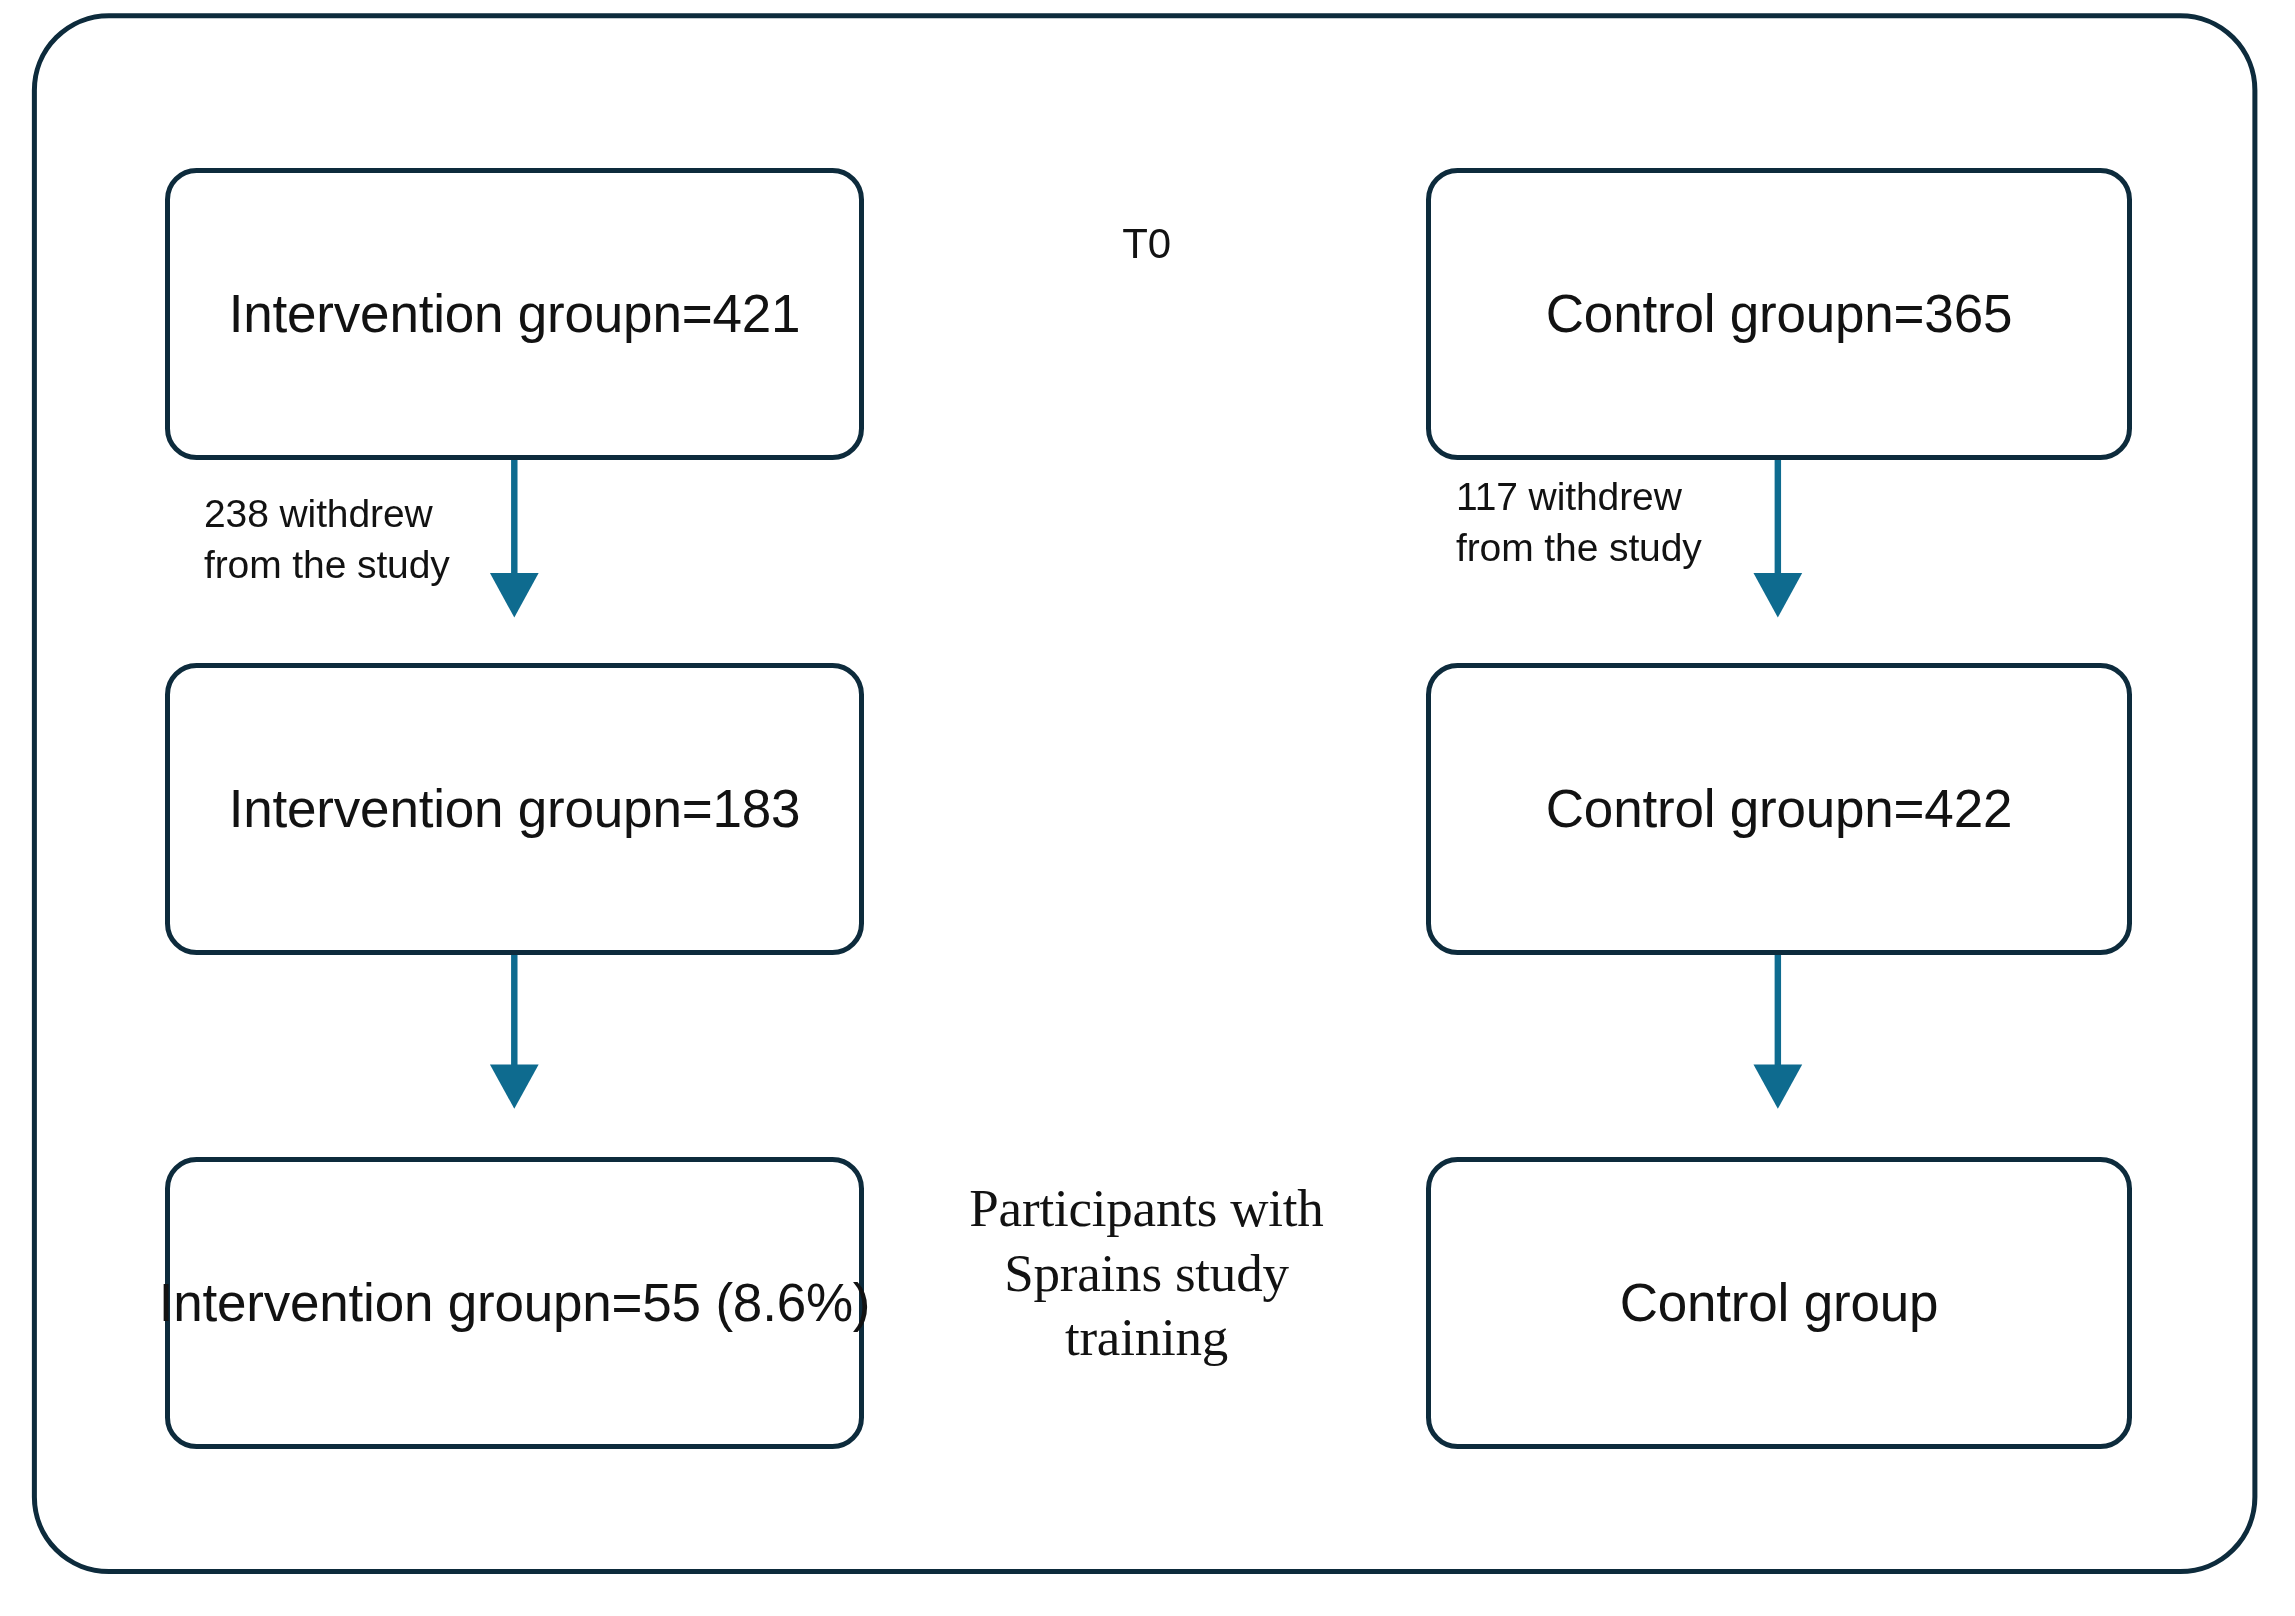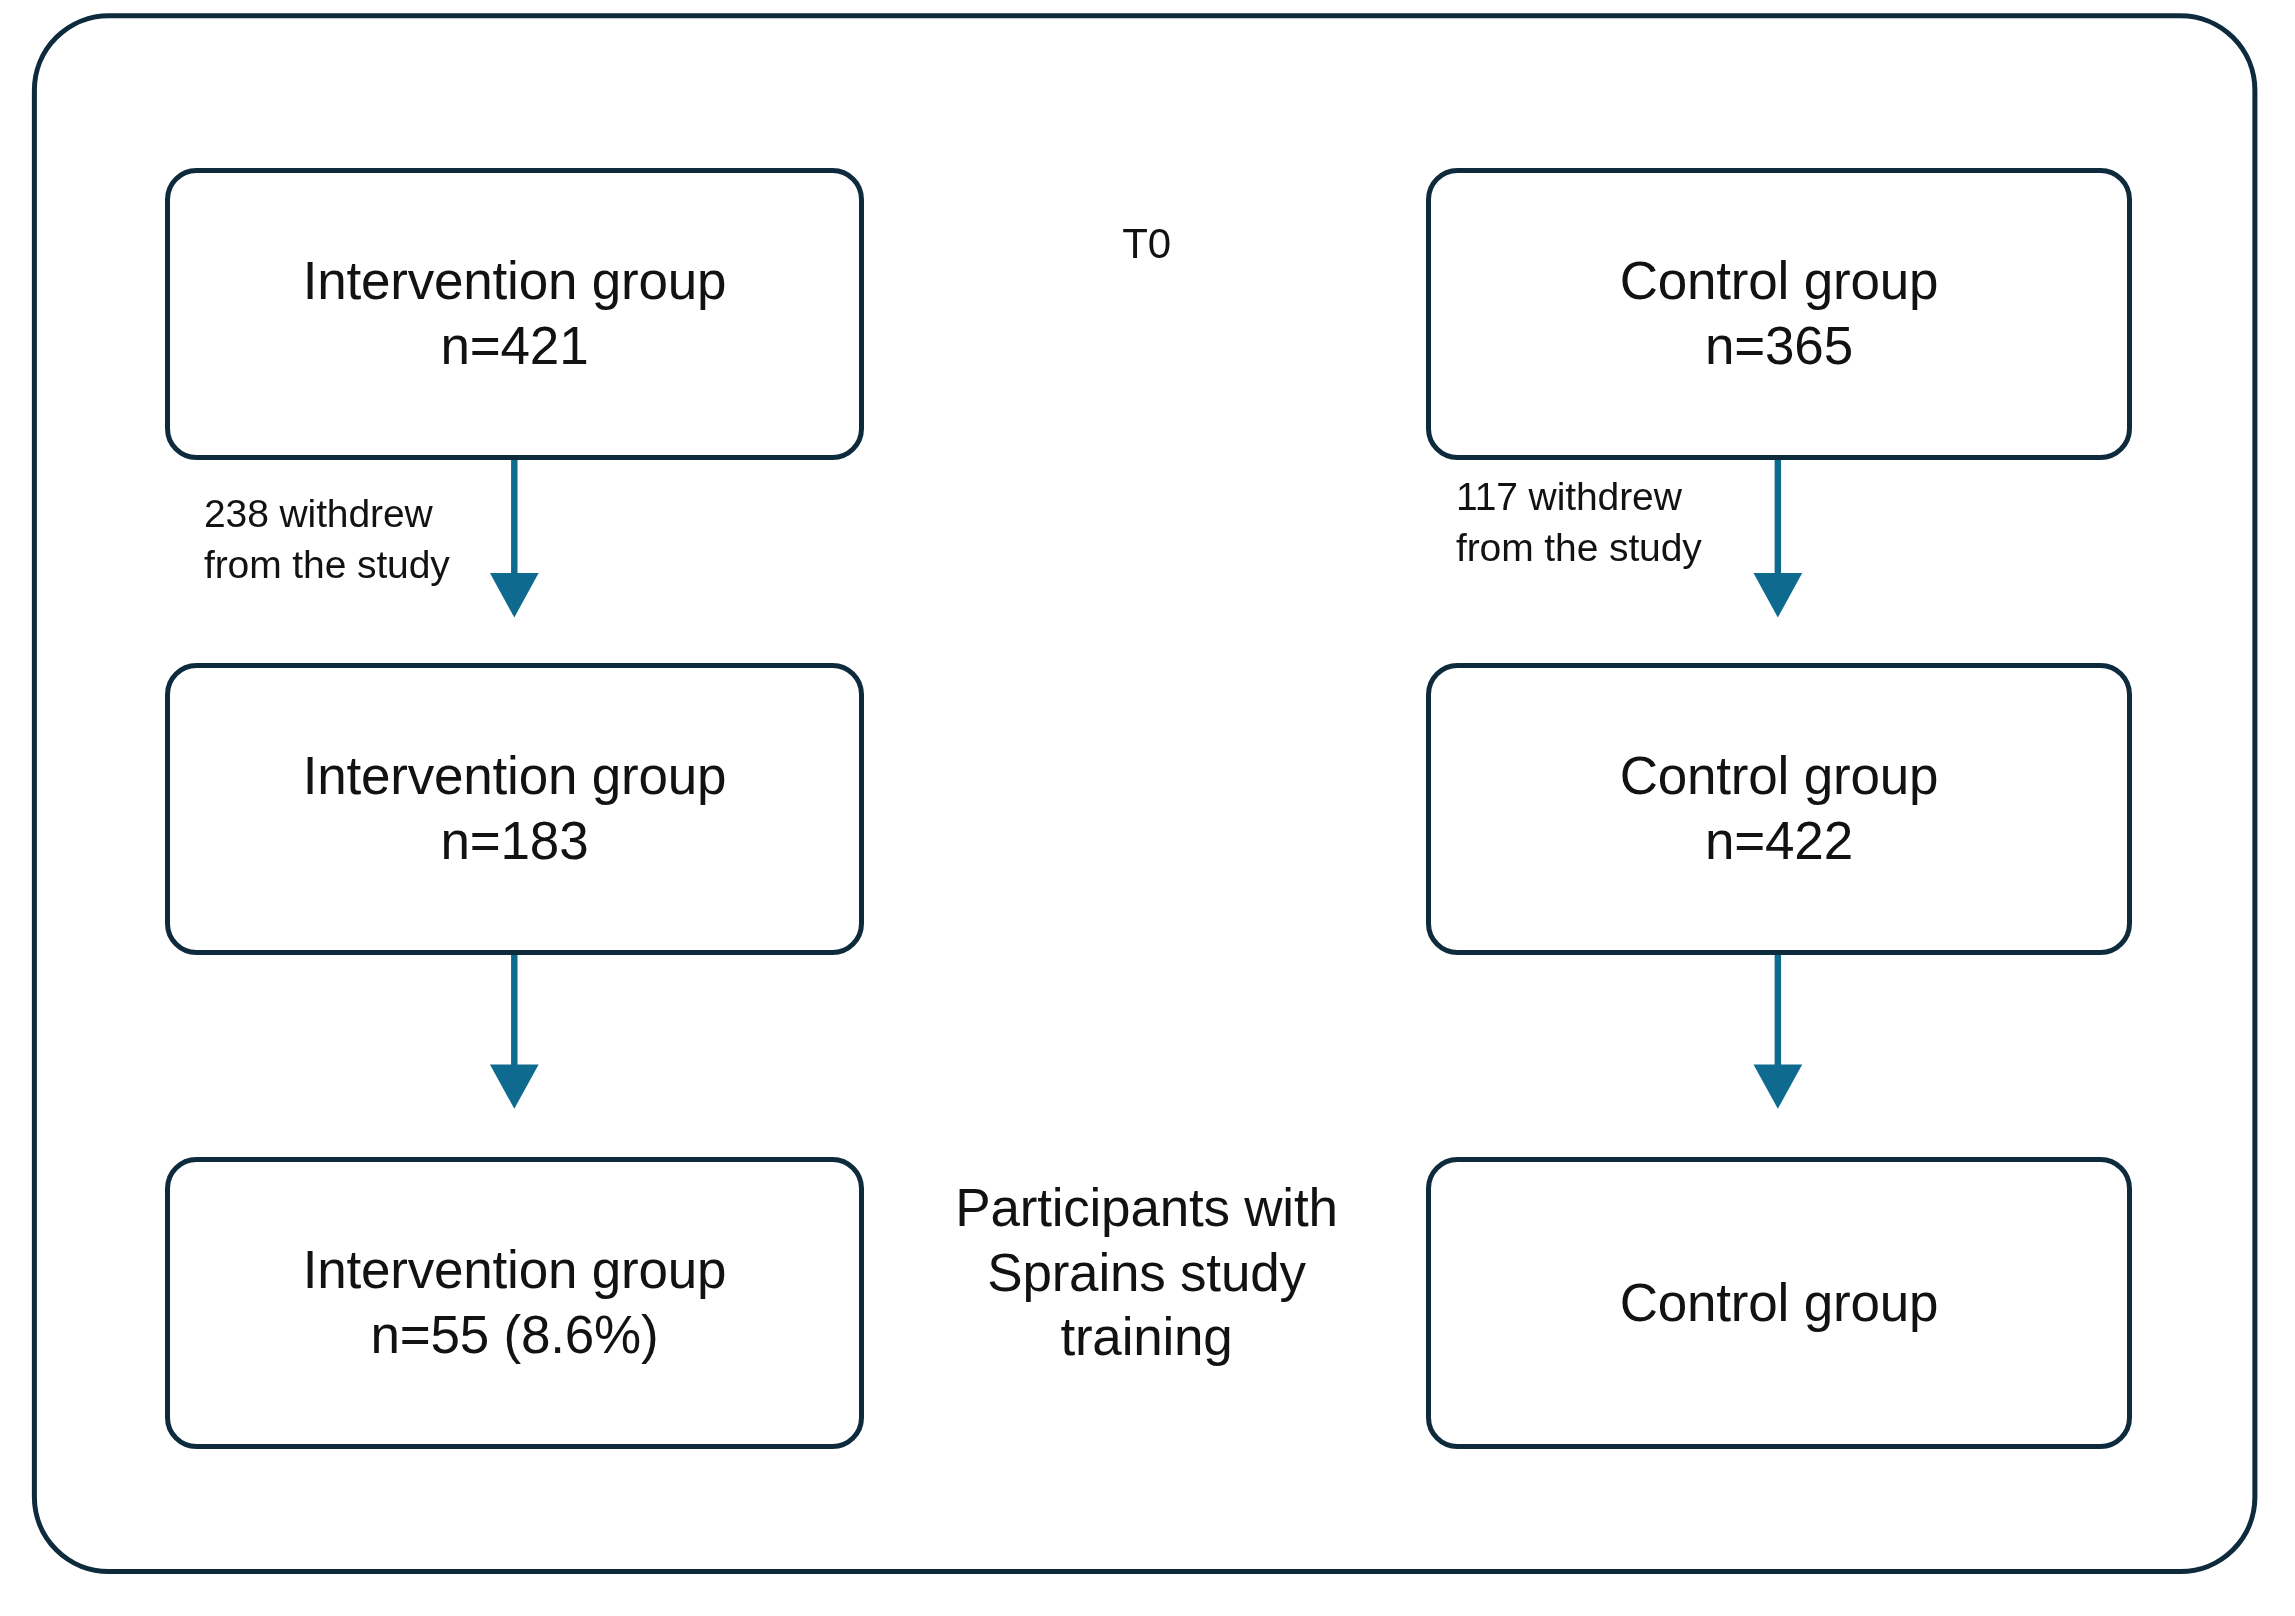--- a/index.html
+++ b/index.html
@@ -24,21 +24,21 @@
     width: 2295px;
     height: 1616px;
   }
   .node-box {
     position: absolute;
     box-sizing: border-box;
     border: 5px solid #0d2b3c;
     border-radius: 31.5px;
     background: #ffffff;
     display: flex;
-    flex-direction: column;
+    flex-direction: row;
     align-items: center;
     justify-content: center;
     text-align: center;
     color: #121212;
     font-size: 53px;
     line-height: 1.22;
     letter-spacing: -0.2px;
   }
   .node-line {
     display: block;
@@ -132,21 +132,21 @@
   <div class="node-box" style="left:1426px; top:663px; width:706px; height:292px;">
     <span class="node-line">Control group</span>
     <span class="node-line">n=422</span>
   </div>
 
   <div class="node-box" style="left:165px; top:1157px; width:699px; height:292px;">
     <span class="node-line">Intervention group</span>
     <span class="node-line">n=55 (8.6%)</span>
   </div>
 
-  <div class="center-label" style="left:910px; top:1176px; width:473px;">
+  <div class="center-label" style="left:910px; top:1176px; width:473px;font-family:Liberation Serif, serif;">
     <span class="node-line">Participants with</span>
     <span class="node-line">Sprains study</span>
     <span class="node-line">training</span>
   </div>
 
   <div class="node-box" style="left:1426px; top:1157px; width:706px; height:292px;">
     <span class="node-line">Control group</span>
   </div>
 
 </div>

